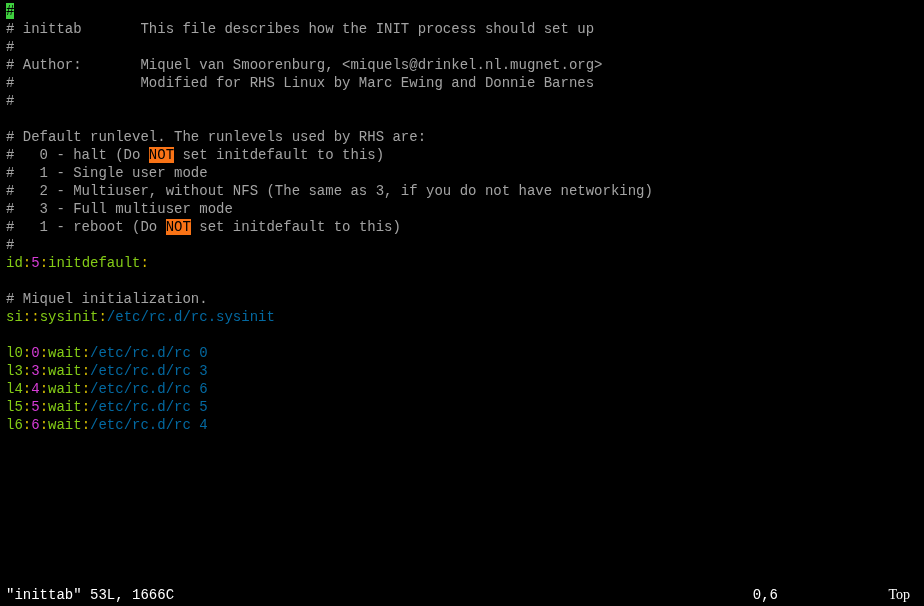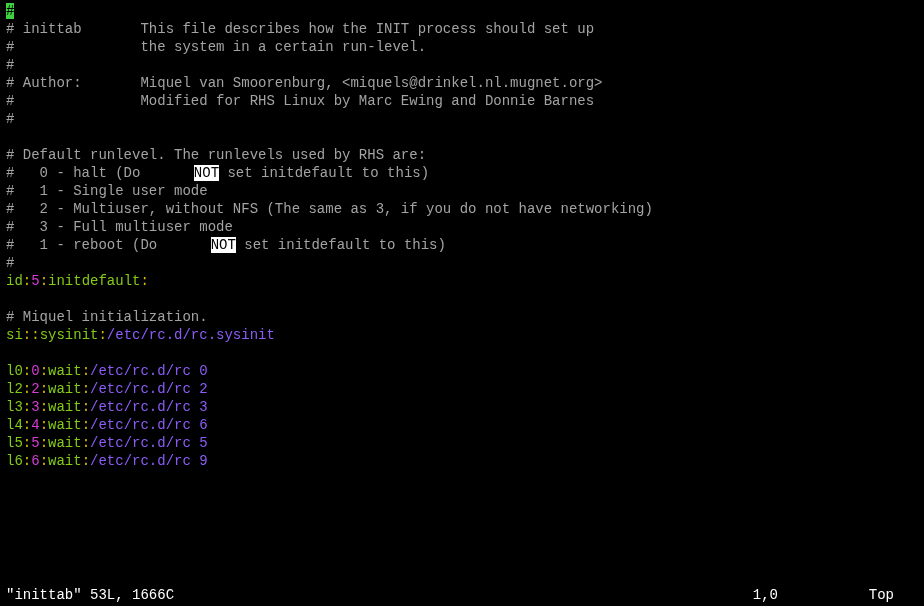--- a/index.html
+++ b/index.html
@@ -10,67 +10,65 @@
     width: 924px;
     height: 606px;
     overflow: hidden;
     position: relative;
     color: #fff;
     line-height: 18px;
     padding: 2px 6px;
   }
   .line { white-space: pre; height: 18px; }
   .cyan { color: #a3a3a3; }
-  .white { color: #8b5cf6; }
+  .white { color: #0369a1; }
   .green { color: #84cc16; }
   .yellow { color: #d6bd00; }
   .magenta { color: #d63cd6; }
   .cursor { background: #3fd13f; color: #000; }
-  .hl { background: #ffffff; color: #000; margin-left: 45px; }
+  .hl { background: #f97316; color: #000; }
   .status {
     position: absolute;
     bottom: 2px;
     left: 6px;
     right: 6px;
     color: #fff;
     height: 18px;
     display: flex;
   }
   .status .pos { position: absolute; right: 140px; }
-  .status .pct { position: absolute; right: 24px; }
+  .status .pct { position: absolute; right: 8px; font-family: Liberation Serif, serif; }
 </style>
 </head>
 <body>
 
 <div>
   <div class="line"><span class="cursor">#</span></div>
   <div class="line cyan"># inittab       This file describes how the INIT process should set up</div>
-  <div class="line cyan">#               the system in a certain run-level.</div>
   <div class="line cyan">#</div>
   <div class="line cyan"># Author:       Miquel van Smoorenburg, &lt;miquels@drinkel.nl.mugnet.org&gt;</div>
   <div class="line cyan">#               Modified for RHS Linux by Marc Ewing and Donnie Barnes</div>
   <div class="line cyan">#</div>
   <div class="line">&nbsp;</div>
   <div class="line cyan"># Default runlevel. The runlevels used by RHS are:</div>
   <div class="line"><span class="cyan">#   0 - halt (Do </span><span class="hl">NOT</span><span class="cyan"> set initdefault to this)</span></div>
   <div class="line cyan">#   1 - Single user mode</div>
   <div class="line cyan">#   2 - Multiuser, without NFS (The same as 3, if you do not have networking)</div>
   <div class="line cyan">#   3 - Full multiuser mode</div>
   <div class="line"><span class="cyan">#   1 - reboot (Do </span><span class="hl">NOT</span><span class="cyan"> set initdefault to this)</span></div>
   <div class="line cyan">#</div>
   <div class="line"><span class="green">id</span><span class="yellow">:</span><span class="magenta">5</span><span class="yellow">:</span><span class="green">initdefault</span><span class="yellow">:</span></div>
   <div class="line">&nbsp;</div>
   <div class="line cyan"># Miquel initialization.</div>
   <div class="line"><span class="green">si</span><span class="yellow">::</span><span class="green">sysinit</span><span class="yellow">:</span><span class="white">/etc/rc.d/rc.sysinit</span></div>
   <div class="line">&nbsp;</div>
   <div class="line"><span class="green">l0</span><span class="yellow">:</span><span class="magenta">0</span><span class="yellow">:</span><span class="green">wait</span><span class="yellow">:</span><span class="white">/etc/rc.d/rc 0</span></div>
-  <div class="line"><span class="green">l2</span><span class="yellow">:</span><span class="magenta">2</span><span class="yellow">:</span><span class="green">wait</span><span class="yellow">:</span><span class="white">/etc/rc.d/rc 2</span></div>
   <div class="line"><span class="green">l3</span><span class="yellow">:</span><span class="magenta">3</span><span class="yellow">:</span><span class="green">wait</span><span class="yellow">:</span><span class="white">/etc/rc.d/rc 3</span></div>
   <div class="line"><span class="green">l4</span><span class="yellow">:</span><span class="magenta">4</span><span class="yellow">:</span><span class="green">wait</span><span class="yellow">:</span><span class="white">/etc/rc.d/rc 6</span></div>
   <div class="line"><span class="green">l5</span><span class="yellow">:</span><span class="magenta">5</span><span class="yellow">:</span><span class="green">wait</span><span class="yellow">:</span><span class="white">/etc/rc.d/rc 5</span></div>
-  <div class="line"><span class="green">l6</span><span class="yellow">:</span><span class="magenta">6</span><span class="yellow">:</span><span class="green">wait</span><span class="yellow">:</span><span class="white">/etc/rc.d/rc 9</span></div>
+  <div class="line"><span class="green">l6</span><span class="yellow">:</span><span class="magenta">6</span><span class="yellow">:</span><span class="green">wait</span><span class="yellow">:</span><span class="white">/etc/rc.d/rc 4</span></div>
 </div>
 
 <div class="status">
   <span>"inittab" 53L, 1666C</span>
-  <span class="pos">1,0</span>
+  <span class="pos">0,6</span>
   <span class="pct">Top</span>
 </div>
 
 </body></html>

